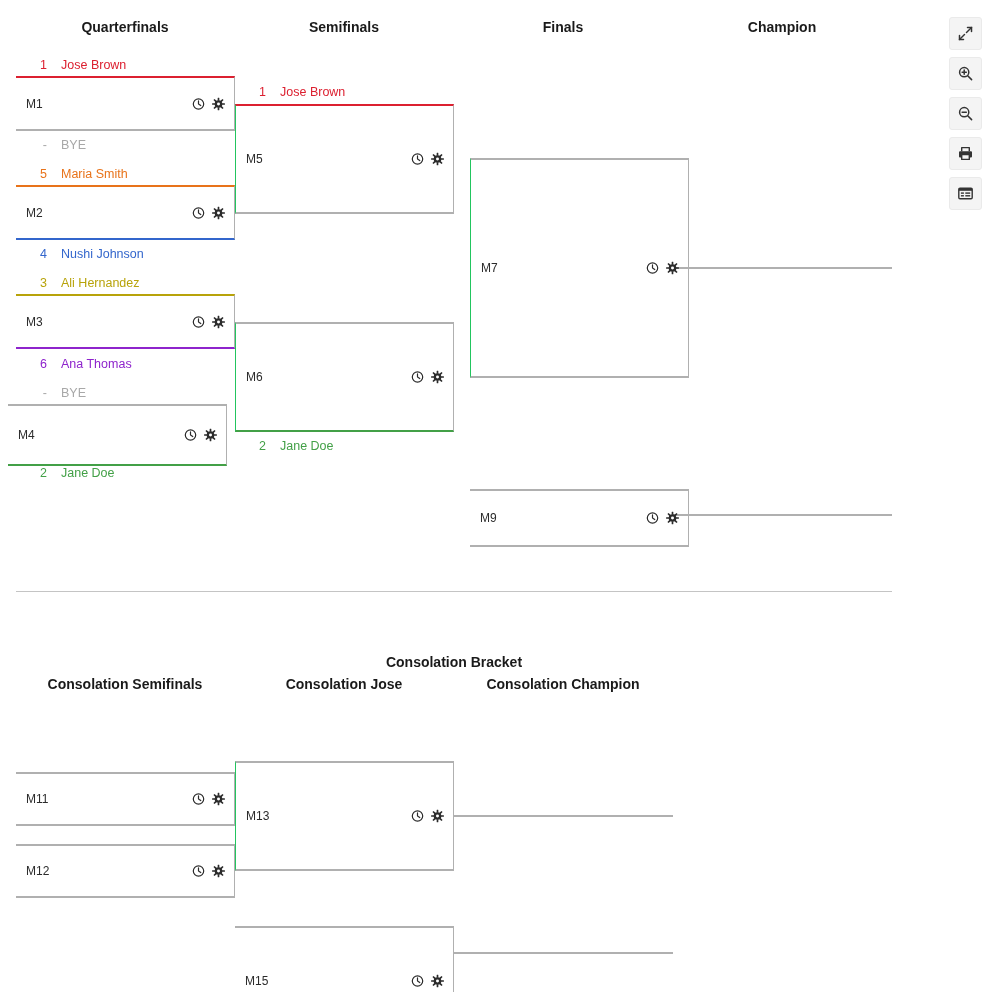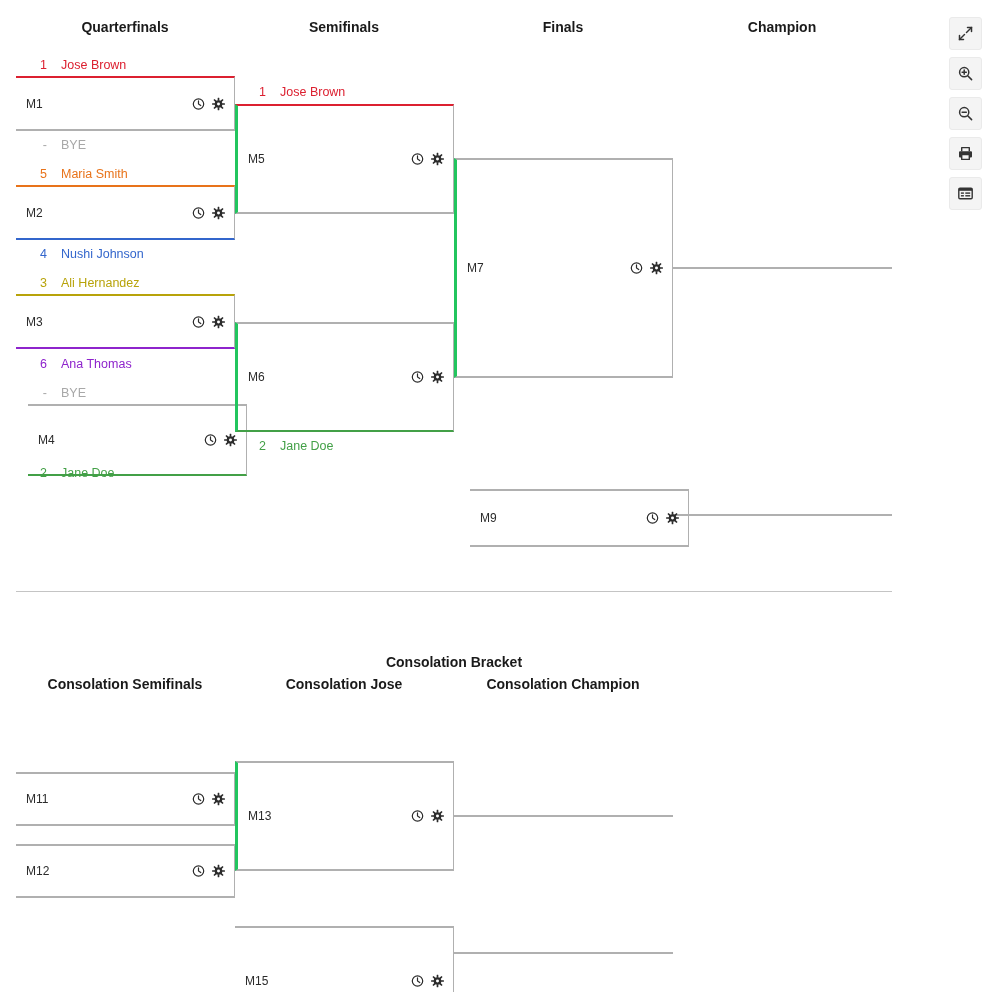--- a/index.html
+++ b/index.html
@@ -43,21 +43,21 @@
 
   
   .match {
     position: absolute;
     background: transparent;
     border-top: 2px solid #b0b0b0;
     border-bottom: 2px solid #b0b0b0;
     border-right: 1px solid #b0b0b0;
     border-left: 0;
   }
-  .match.with-left { border-left: 3px solid #22c55e; }
+  .match.with-left { border-left: 1px solid #22c55e; }
   .match-label {
     position: absolute;
     left: 10px;
     top: 50%;
     transform: translateY(-50%);
     font-size: 12px;
     color: #2b2b2b;
     white-space: nowrap;
   }
   .match-icons {
@@ -224,21 +224,21 @@
               <rect x="6.1" y="0.1" width="1.8" height="3.4" rx="0.4" fill="#2b2b2b" transform="rotate(135 7 7)"></rect>
               <rect x="6.1" y="0.1" width="1.8" height="3.4" rx="0.4" fill="#2b2b2b" transform="rotate(180 7 7)"></rect>
               <rect x="6.1" y="0.1" width="1.8" height="3.4" rx="0.4" fill="#2b2b2b" transform="rotate(225 7 7)"></rect>
               <rect x="6.1" y="0.1" width="1.8" height="3.4" rx="0.4" fill="#2b2b2b" transform="rotate(270 7 7)"></rect>
               <rect x="6.1" y="0.1" width="1.8" height="3.4" rx="0.4" fill="#2b2b2b" transform="rotate(315 7 7)"></rect>
               <circle cx="7" cy="7" r="4.1" fill="#2b2b2b"></circle>
               <circle cx="7" cy="7" r="1.6" fill="#ffffff"></circle>
             </svg>
           </div>
         </div>
-        <div class="match" style="left: 28px; top: 404px; width: 219px; height: 72px; border-top-color: rgb(176, 176, 176); border-bottom-color: rgb(67, 160, 71);">
+        <div class="match" style="left: 8px; top: 404px; width: 219px; height: 62px; border-top-color: rgb(176, 176, 176); border-bottom-color: rgb(67, 160, 71);">
           <div class="match-label">M4</div>
           <div class="match-icons">
             <svg class="icn" width="13" height="13" viewBox="0 0 14 14">
               <circle cx="7" cy="7" r="5.6" fill="none" stroke="#2b2b2b" stroke-width="1.3"></circle>
               <path d="M7 3.6V7l2.4 1.7" fill="none" stroke="#2b2b2b" stroke-width="1.3" stroke-linecap="round"></path>
             </svg>
             <svg class="icn" width="13" height="13" viewBox="0 0 14 14">
               <rect x="6.1" y="0.1" width="1.8" height="3.4" rx="0.4" fill="#2b2b2b" transform="rotate(0 7 7)"></rect>
               <rect x="6.1" y="0.1" width="1.8" height="3.4" rx="0.4" fill="#2b2b2b" transform="rotate(45 7 7)"></rect>
               <rect x="6.1" y="0.1" width="1.8" height="3.4" rx="0.4" fill="#2b2b2b" transform="rotate(90 7 7)"></rect>
@@ -287,21 +287,21 @@
               <rect x="6.1" y="0.1" width="1.8" height="3.4" rx="0.4" fill="#2b2b2b" transform="rotate(135 7 7)"></rect>
               <rect x="6.1" y="0.1" width="1.8" height="3.4" rx="0.4" fill="#2b2b2b" transform="rotate(180 7 7)"></rect>
               <rect x="6.1" y="0.1" width="1.8" height="3.4" rx="0.4" fill="#2b2b2b" transform="rotate(225 7 7)"></rect>
               <rect x="6.1" y="0.1" width="1.8" height="3.4" rx="0.4" fill="#2b2b2b" transform="rotate(270 7 7)"></rect>
               <rect x="6.1" y="0.1" width="1.8" height="3.4" rx="0.4" fill="#2b2b2b" transform="rotate(315 7 7)"></rect>
               <circle cx="7" cy="7" r="4.1" fill="#2b2b2b"></circle>
               <circle cx="7" cy="7" r="1.6" fill="#ffffff"></circle>
             </svg>
           </div>
         </div>
-        <div class="match with-left" style="left: 454px; top: 158px; width: 219px; height: 220px; border-top-color: rgb(176, 176, 176); border-bottom-color: rgb(176, 176, 176);">
+        <div class="match with-left" style="left: 470px; top: 158px; width: 219px; height: 220px; border-top-color: rgb(176, 176, 176); border-bottom-color: rgb(176, 176, 176);">
           <div class="match-label">M7</div>
           <div class="match-icons">
             <svg class="icn" width="13" height="13" viewBox="0 0 14 14">
               <circle cx="7" cy="7" r="5.6" fill="none" stroke="#2b2b2b" stroke-width="1.3"></circle>
               <path d="M7 3.6V7l2.4 1.7" fill="none" stroke="#2b2b2b" stroke-width="1.3" stroke-linecap="round"></path>
             </svg>
             <svg class="icn" width="13" height="13" viewBox="0 0 14 14">
               <rect x="6.1" y="0.1" width="1.8" height="3.4" rx="0.4" fill="#2b2b2b" transform="rotate(0 7 7)"></rect>
               <rect x="6.1" y="0.1" width="1.8" height="3.4" rx="0.4" fill="#2b2b2b" transform="rotate(45 7 7)"></rect>
               <rect x="6.1" y="0.1" width="1.8" height="3.4" rx="0.4" fill="#2b2b2b" transform="rotate(90 7 7)"></rect>

